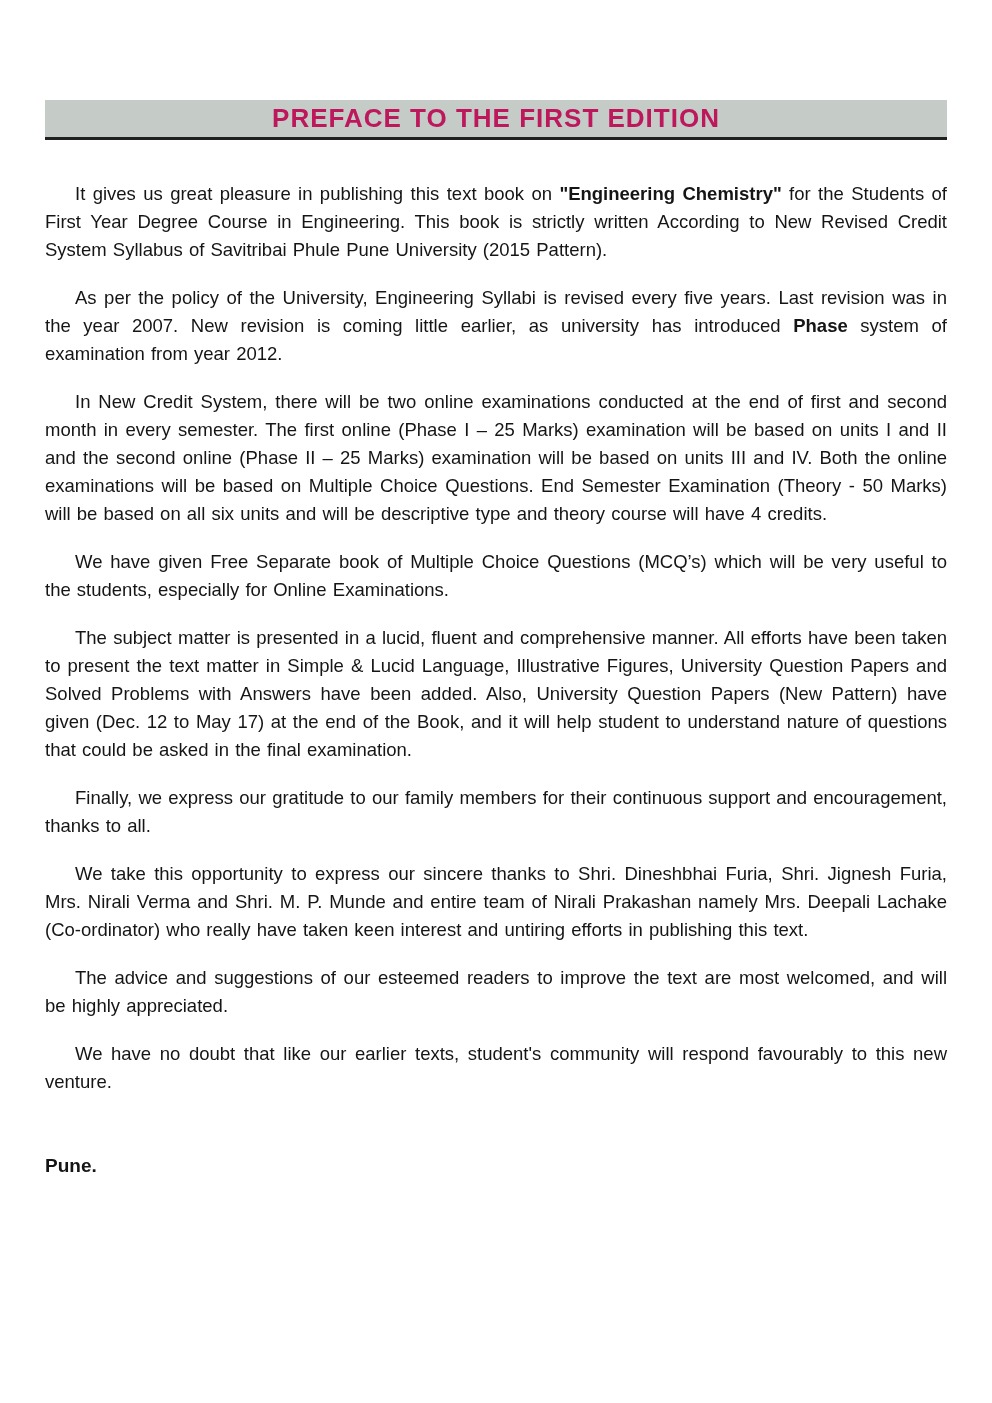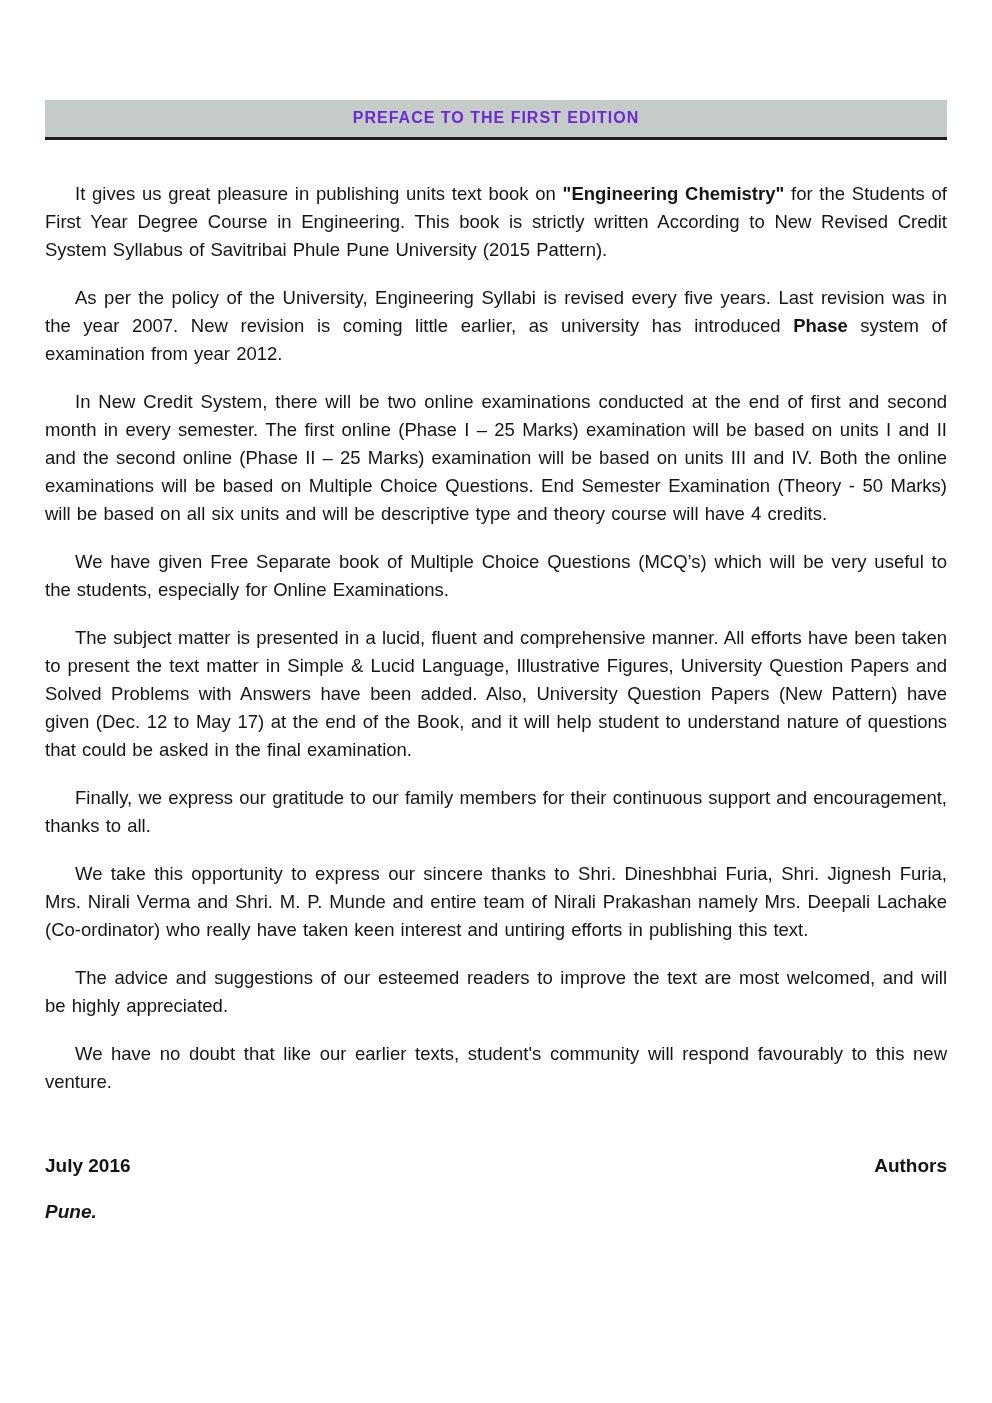--- a/index.html
+++ b/index.html
@@ -14,24 +14,24 @@
   }
   .page { padding: 100px 45px 0 45px; }
 
   .title-bar {
     background: var(--title-bar-bg, #c5ccc8);
     border-bottom: 3px solid var(--title-bar-rule, #202020);
     text-align: center;
     padding: 3px 0 4px 0;
   }
   .title-bar h1 {
-    font-size: 16px;
+    font-size: 26px;
     font-weight: 700;
     letter-spacing: 1px;
-    color: #6d28d9;
+    color: #be185d;
     line-height: 30px;
   }
 
   .content { margin-top: 40px; }
 
   .para {
     font-size: 18.5px;
     line-height: 28px;
     text-align: justify;
     text-indent: 30px;
@@ -53,42 +53,38 @@
 <body>
 
 <div class="page">
 
   <div class="title-bar">
     <h1>PREFACE TO THE FIRST EDITION</h1>
   </div>
 
   <div class="content">
 
-    <p class="para"><span>It gives us great pleasure in publishing units text book on </span><b>"Engineering Chemistry"</b><span> for the Students of First Year Degree Course in Engineering. This book is strictly written According to New Revised Credit System Syllabus of Savitribai Phule Pune University (2015 Pattern).</span></p>
+    <p class="para"><span>It gives us great pleasure in publishing this text book on </span><b>"Engineering Chemistry"</b><span> for the Students of First Year Degree Course in Engineering. This book is strictly written According to New Revised Credit System Syllabus of Savitribai Phule Pune University (2015 Pattern).</span></p>
 
     <p class="para"><span>As per the policy of the University, Engineering Syllabi is revised every five years. Last revision was in the year 2007. New revision is coming little earlier, as university has introduced </span><b>Phase</b><span> system of examination from year 2012.</span></p>
 
     <p class="para bold"><span>In New Credit System, there will be two online examinations conducted at the end of first and second month in every semester. The first online (Phase I – 25 Marks) examination will be based on units I and II and the second online (Phase II – 25 Marks) examination will be based on units III and IV. Both the online examinations will be based on Multiple Choice Questions. End Semester Examination (Theory - 50 Marks) will be based on all six units and will be descriptive type and theory course will have 4 credits.</span></p>
 
     <p class="para bold"><span>We have given Free Separate book of Multiple Choice Questions (MCQ’s) which will be very useful to the students, especially for Online Examinations.</span></p>
 
     <p class="para"><span>The subject matter is presented in a lucid, fluent and comprehensive manner. All efforts have been taken to present the text matter in Simple &amp; Lucid Language, Illustrative Figures, University Question Papers and Solved Problems with Answers have been added. Also, University Question Papers (New Pattern) have given (Dec. 12 to May 17) at the end of the Book, and it will help student to understand nature of questions that could be asked in the final examination.</span></p>
 
     <p class="para"><span>Finally, we express our gratitude to our family members for their continuous support and encouragement, thanks to all.</span></p>
 
     <p class="para"><span>We take this opportunity to express our sincere thanks to Shri. Dineshbhai Furia, Shri. Jignesh Furia, Mrs. Nirali Verma and Shri. M. P. Munde and entire team of Nirali Prakashan namely Mrs. Deepali Lachake (Co-ordinator) who really have taken keen interest and untiring efforts in publishing this text.</span></p>
 
     <p class="para"><span>The advice and suggestions of our esteemed readers to improve the text are most welcomed, and will be highly appreciated.</span></p>
 
     <p class="para"><span>We have no doubt that like our earlier texts, student's community will respond favourably to this new venture.</span></p>
 
     <div class="footer">
       <div class="footer-row">
-        <span>July 2016</span>
-        <span>Authors</span>
-      </div>
-      <div class="footer-row">
         <span>Pune.</span>
       </div>
     </div>
 
   </div>
 </div>
 
 </body></html>

